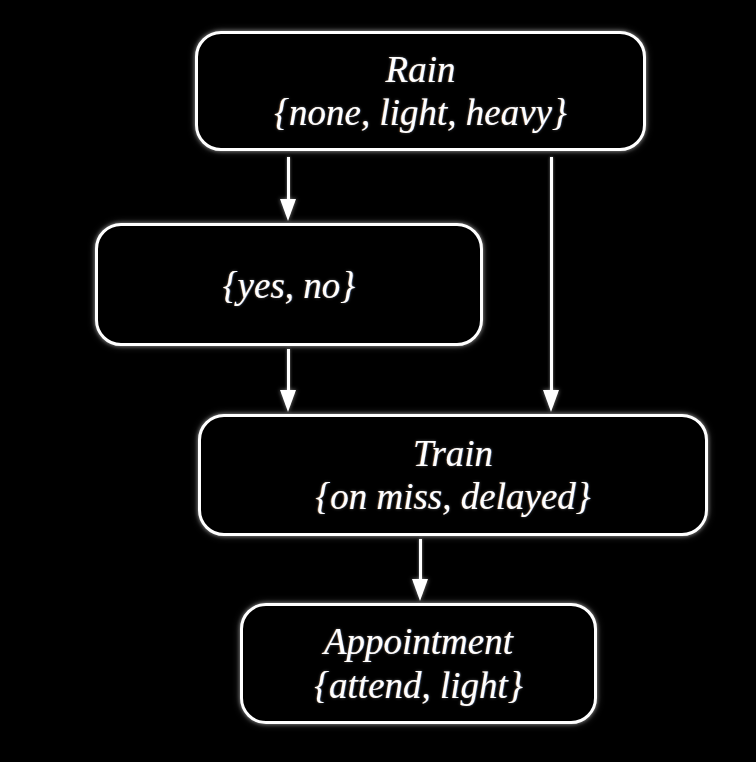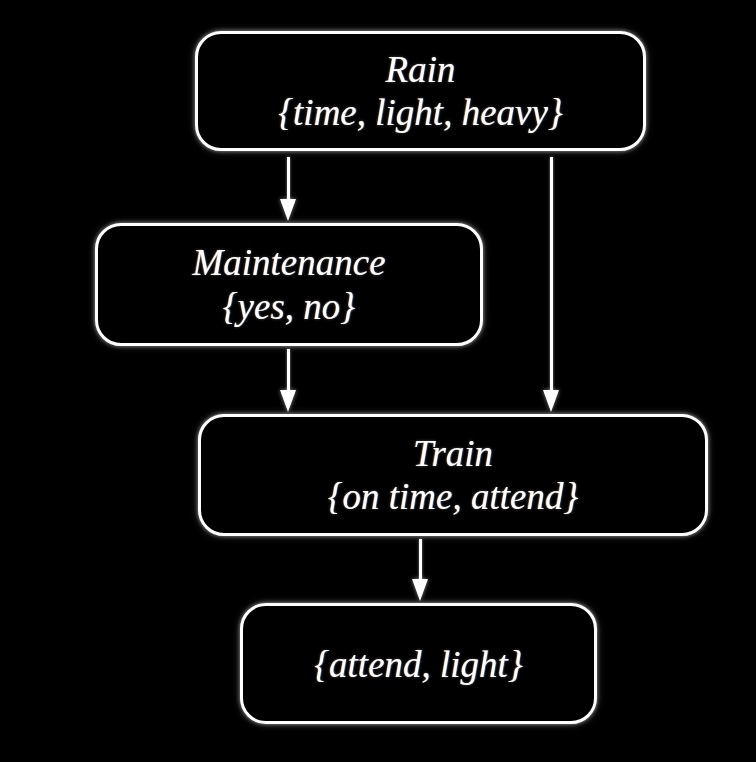--- a/index.html
+++ b/index.html
@@ -111,30 +111,30 @@
     <div class="head"></div>
   </div>
 
   <div class="edge" id="edge-train-appointment">
     <div class="shaft"></div>
     <div class="head"></div>
   </div>
 
   <div class="node" id="node-rain">
     <div class="name">Rain</div>
-    <div class="states">{time, light, heavy}</div>
+    <div class="states">{none, light, heavy}</div>
   </div>
 
   <div class="node" id="node-maintenance">
-    <div class="name">Maintenance</div>
     <div class="states">{yes, no}</div>
   </div>
 
   <div class="node" id="node-train">
     <div class="name">Train</div>
-    <div class="states">{on time, attend}</div>
+    <div class="states">{on miss, delayed}</div>
   </div>
 
   <div class="node" id="node-appointment">
+    <div class="name">Appointment</div>
     <div class="states">{attend, light}</div>
   </div>
 
 </div>
 
 </body></html>

